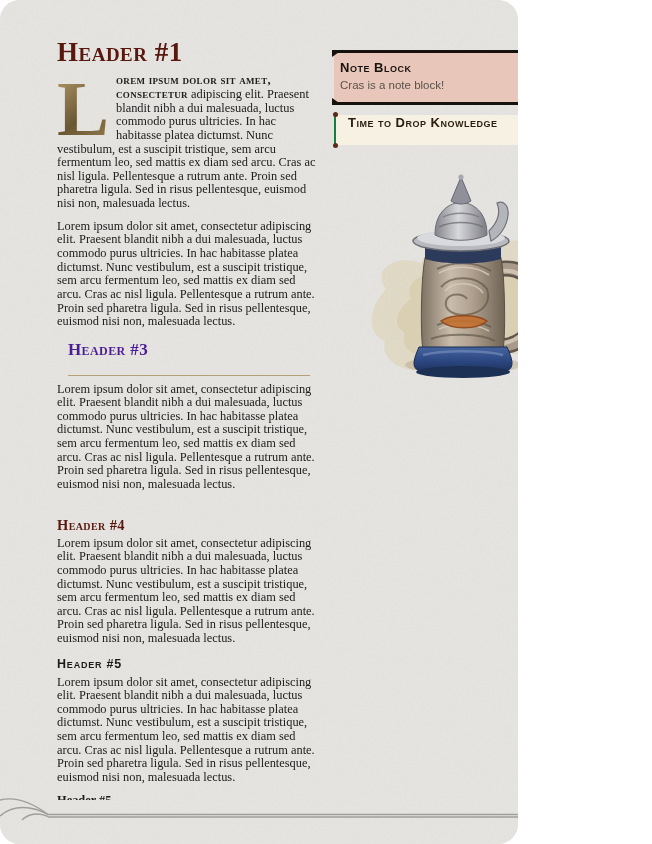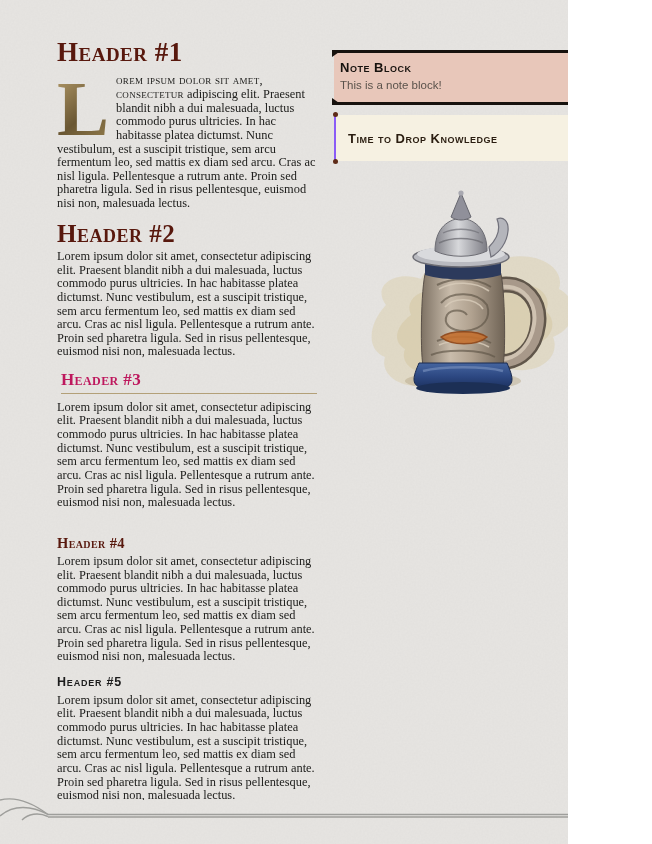--- a/index.html
+++ b/index.html
@@ -1,44 +1,44 @@
 <!DOCTYPE html>
 <html><head>
 <meta charset="utf-8">
 <style>
   html,body{margin:0;padding:0;}
   body{width:652px;height:844px;font-family:"Liberation Serif",serif;}
-  .page{position:relative;width:568px;height:844px;background:#e7e5e2;overflow:hidden;}
+  .page{position:relative;width:518px;height:844px;background:#e7e5e2;overflow:hidden;border-radius:20px;}
   .texture{position:absolute;inset:0;z-index:0;pointer-events:none;}
   .col{position:absolute;top:38px;z-index:2;}
   .col-left{left:57px;width:264px;height:762px;overflow:hidden;}
   .col-right{left:333px;width:263px;}
 
   h1,h2,h3,h4,h5,h6,p{margin:0;}
   .h1{font:bold 27px/1.05 "Liberation Serif",serif;font-variant:small-caps;letter-spacing:.5px;color:#58180d;margin:0 0 8px;}
   .h2{font:bold 25px/1.05 "Liberation Serif",serif;font-variant:small-caps;letter-spacing:.5px;color:#58180d;margin:10px 0 3px;}
-  .h3{font:bold 17px/1.1 "Liberation Serif",serif;font-variant:small-caps;letter-spacing:.4px;color:#be185d;border-bottom:1.5px solid #b3a078;padding-bottom:3px;margin:12px 4px 7px;}
+  .h3{font:bold 17px/1.1 "Liberation Serif",serif;font-variant:small-caps;letter-spacing:.4px;color:#4c1d95;border-bottom:1.5px solid #b3a078;padding-bottom:15px;margin:12px 11px 7px;}
   .h4{font:bold 14.5px/1.1 "Liberation Serif",serif;font-variant:small-caps;letter-spacing:.4px;color:#58180d;margin:26px 0 3px;}
   .h5{font:bold 12.5px/1.1 "Liberation Sans",sans-serif;font-variant:small-caps;letter-spacing:.8px;color:#1c1c1c;margin:12px 0 4px;}
   .h6{font:bold 12.4px/1.1 "Liberation Serif",serif;color:#1c1c1c;margin:9px 0 2px;}
   .body-p{font-size:12.4px;line-height:1.1;color:#20201e;margin:0 0 9px;}
 
   .dropcap{float:left;font-family:"Liberation Serif",serif;font-weight:bold;font-size:78px;line-height:.78;padding:5px 7px 0 0;background:linear-gradient(140deg,#a58d5e 10%,#6a5733 55%,#8d7749 90%);-webkit-background-clip:text;background-clip:text;color:transparent;}
-  .lead{font-variant:small-caps;letter-spacing:.3px;}
+  .lead{font-variant:small-caps;letter-spacing:.3px;font-weight:bold;}
 
   .note{position:relative;background:#e8c7ba;border-top:3px solid #17120e;border-bottom:3px solid #17120e;padding:7px 6px 9px;margin:12px 1px 10px;}
   .note .tri{position:absolute;width:10px;height:7px;background:#17120e;}
   .note .tl{top:-3px;left:-2px;clip-path:polygon(0 0,100% 0,0 100%);}
   .note .tr{top:-3px;right:-2px;clip-path:polygon(0 0,100% 0,100% 100%);}
   .note .bl{bottom:-3px;left:-2px;clip-path:polygon(0 0,0 100%,100% 100%);}
   .note .br{bottom:-3px;right:-2px;clip-path:polygon(100% 0,100% 100%,0 100%);}
   .note-title{font:bold 13px/1.2 "Liberation Sans",sans-serif;font-variant:small-caps;letter-spacing:.5px;color:#17120e;margin:0 0 2px;}
   .note-body{font:11.5px/1.35 "Liberation Sans",sans-serif;color:#5a524b;}
 
-  .descriptive{position:relative;background:#f6f1e2;border-left:2px solid #8b5cf6;border-right:2px solid #7d6a4f;padding:16px 12px 11px;margin:0 1px;}
+  .descriptive{position:relative;background:#f6f1e2;border-left:2px solid #15803d;border-right:2px solid #7d6a4f;padding:0 12px 11px;margin:0 1px;}
   .descriptive .dot{position:absolute;width:5px;height:5px;border-radius:50%;background:#5e2b17;}
   .descriptive .d-tl{top:-3px;left:-3.5px;} .descriptive .d-tr{top:-3px;right:-3.5px;}
   .descriptive .d-bl{bottom:-3px;left:-3.5px;} .descriptive .d-br{bottom:-3px;right:-3.5px;}
   .desc-title{font:bold 13px/1.2 "Liberation Sans",sans-serif;font-variant:small-caps;letter-spacing:.5px;color:#2a1d10;margin:0 0 3px;}
   .desc-body{font:11.5px/1.45 "Liberation Sans",sans-serif;color:#433c33;}
   .desc-line2{font:11.5px/1.45 "Liberation Sans",sans-serif;color:#433c33;text-indent:11px;}
   .desc-line2 b{color:#2a241c;}
 
   .illustration{margin:24px 0 0;text-align:center;}
   .footer{position:absolute;left:0;top:792px;width:652px;height:52px;z-index:3;pointer-events:none;}
@@ -54,21 +54,20 @@
       <feColorMatrix in="n" type="matrix" values="0 0 0 0 0.55  0 0 0 0 0.54  0 0 0 0 0.53  0 0 0 0.14 0"></feColorMatrix>
     </filter>
     <rect width="652" height="844" fill="#e7e5e2"></rect>
     <rect width="652" height="844" filter="url(#paper)"></rect>
   </svg>
 
   <div class="col col-left">
     <h1 class="h1">Header #1</h1>
     <p class="body-p"><span class="dropcap">L</span><span class="lead">orem ipsum dolor sit amet, consectetur</span><span> adipiscing elit. Praesent blandit nibh a dui malesuada, luctus commodo purus ultricies. In hac habitasse platea dictumst. Nunc vestibulum, est a suscipit tristique, sem arcu fermentum leo, sed mattis ex diam sed arcu. Cras ac nisl ligula. Pellentesque a rutrum ante. Proin sed pharetra ligula. Sed in risus pellentesque, euismod nisi non, malesuada lectus.</span></p>
 
-    <h2 class="h2">Header #2</h2>
     <p class="body-p">Lorem ipsum dolor sit amet, consectetur adipiscing elit. Praesent blandit nibh a dui malesuada, luctus commodo purus ultricies. In hac habitasse platea dictumst. Nunc vestibulum, est a suscipit tristique, sem arcu fermentum leo, sed mattis ex diam sed arcu. Cras ac nisl ligula. Pellentesque a rutrum ante. Proin sed pharetra ligula. Sed in risus pellentesque, euismod nisi non, malesuada lectus.</p>
 
     <h3 class="h3">Header #3</h3>
     <p class="body-p">Lorem ipsum dolor sit amet, consectetur adipiscing elit. Praesent blandit nibh a dui malesuada, luctus commodo purus ultricies. In hac habitasse platea dictumst. Nunc vestibulum, est a suscipit tristique, sem arcu fermentum leo, sed mattis ex diam sed arcu. Cras ac nisl ligula. Pellentesque a rutrum ante. Proin sed pharetra ligula. Sed in risus pellentesque, euismod nisi non, malesuada lectus.</p>
 
     <h4 class="h4">Header #4</h4>
     <p class="body-p">Lorem ipsum dolor sit amet, consectetur adipiscing elit. Praesent blandit nibh a dui malesuada, luctus commodo purus ultricies. In hac habitasse platea dictumst. Nunc vestibulum, est a suscipit tristique, sem arcu fermentum leo, sed mattis ex diam sed arcu. Cras ac nisl ligula. Pellentesque a rutrum ante. Proin sed pharetra ligula. Sed in risus pellentesque, euismod nisi non, malesuada lectus.</p>
 
     <h5 class="h5">Header #5</h5>
     <p class="body-p">Lorem ipsum dolor sit amet, consectetur adipiscing elit. Praesent blandit nibh a dui malesuada, luctus commodo purus ultricies. In hac habitasse platea dictumst. Nunc vestibulum, est a suscipit tristique, sem arcu fermentum leo, sed mattis ex diam sed arcu. Cras ac nisl ligula. Pellentesque a rutrum ante. Proin sed pharetra ligula. Sed in risus pellentesque, euismod nisi non, malesuada lectus.</p>
@@ -78,21 +77,21 @@
   </div>
 
   <div class="col col-right">
 
     <div class="note">
       <span class="tri tl"></span>
       <span class="tri tr"></span>
       <span class="tri bl"></span>
       <span class="tri br"></span>
       <div class="note-title">Note Block</div>
-      <p class="note-body">This is a note block!</p>
+      <p class="note-body">Cras is a note block!</p>
     </div>
 
     <div class="descriptive">
       <span class="dot d-tl"></span>
       <span class="dot d-tr"></span>
       <span class="dot d-bl"></span>
       <span class="dot d-br"></span>
       <div class="desc-title">Time to Drop Knowledge</div>
     </div>
 

